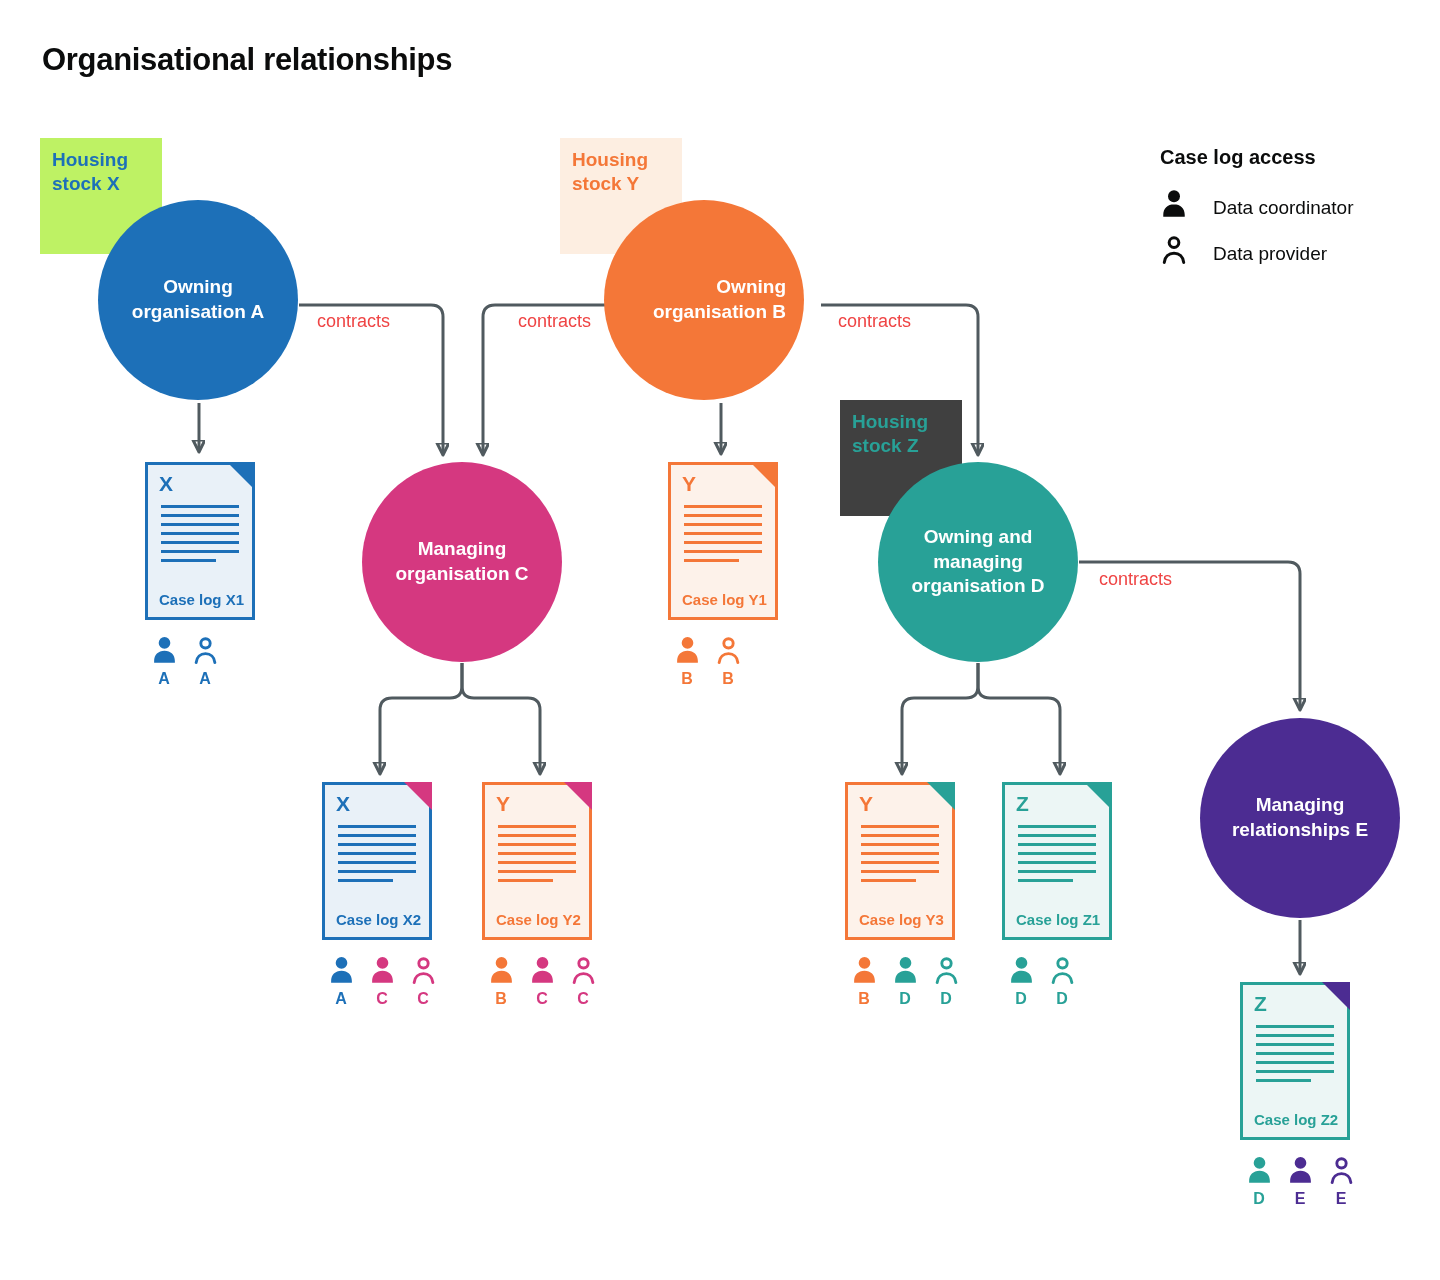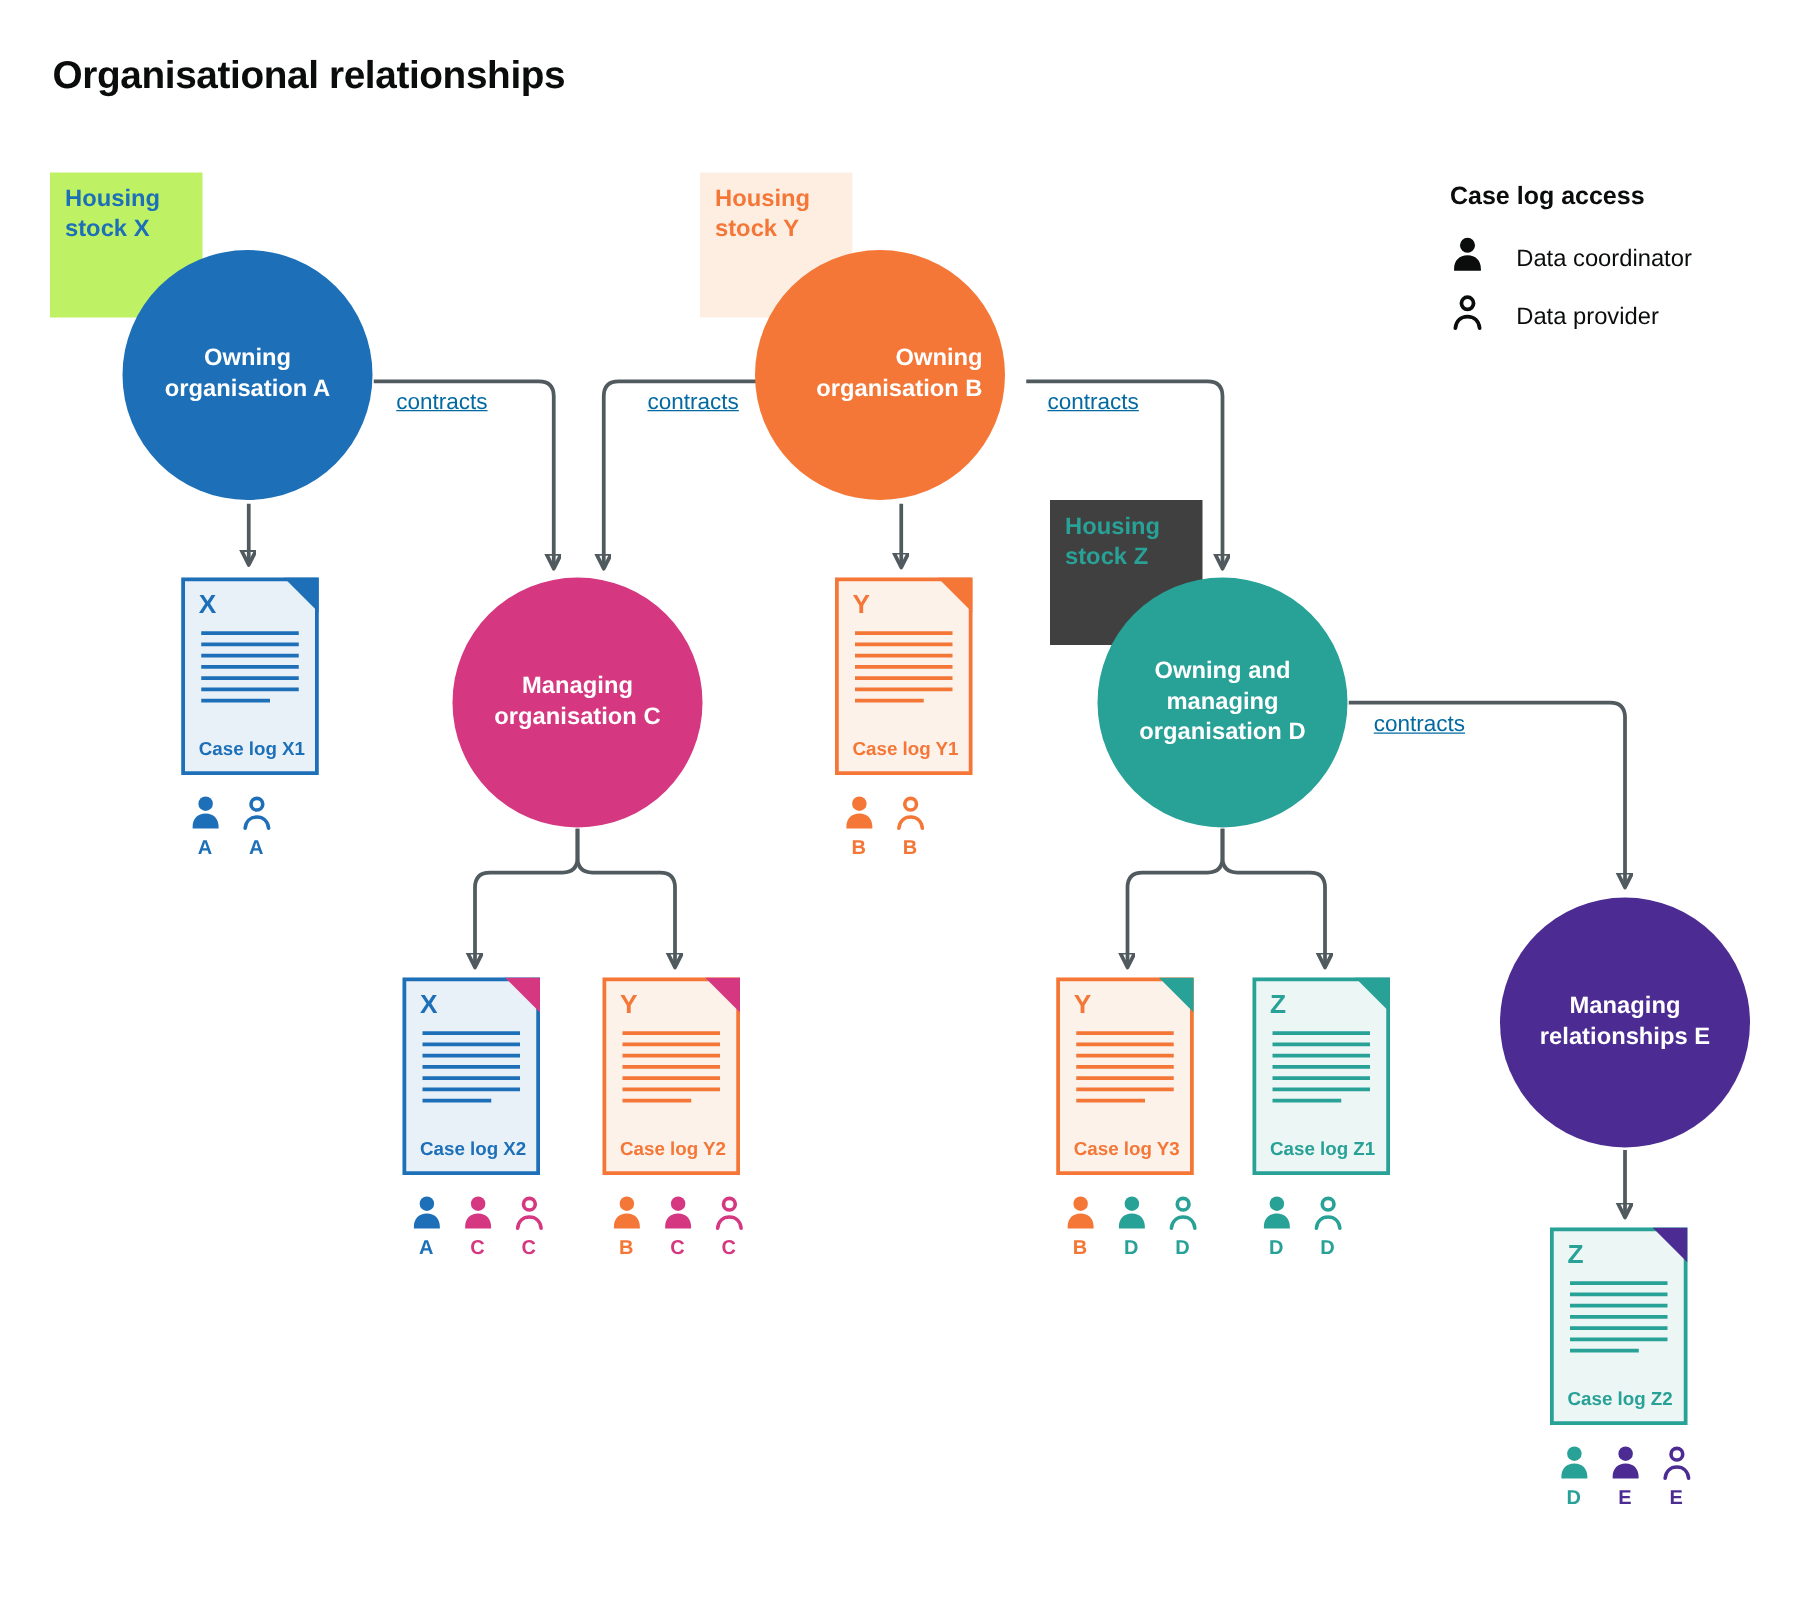--- a/index.html
+++ b/index.html
@@ -33,21 +33,21 @@
   
   .org{width:200px;height:200px;border-radius:50%;background:var(--c);
        display:flex;align-items:center;justify-content:center;text-align:center;
        color:#fff;font-weight:700;font-size:19px;line-height:1.3;
        padding:0 18px;box-sizing:border-box;}
 
   
   .connectors{left:0;top:0;pointer-events:none;}
   .connectors path{stroke:#505a5f;stroke-width:3;fill:none;stroke-linejoin:round;}
 
-  .contracts{font-size:18px;color:#0369a1;text-decoration:underline;}
+  .contracts{font-size:18px;color:#ef4444;}
 
   
   .doc{width:110px;height:158px;background:var(--bg);border:3px solid var(--c);box-sizing:border-box;}
   .doc .fold{position:absolute;top:-3px;right:-3px;width:28px;height:28px;}
   .doc .fold polygon{fill:var(--fold);}
   .doc-letter{margin:7px 0 0 11px;font-size:21px;font-weight:700;color:var(--c);}
   .doc-lines{margin:9px 13px 0 13px;}
   .doc-lines span{display:block;height:3px;background:var(--c);margin-bottom:6px;}
   .doc-lines span:last-child{width:70%;}
   .doc-label{position:absolute;left:11px;bottom:9px;font-size:15px;font-weight:700;color:var(--c);}

